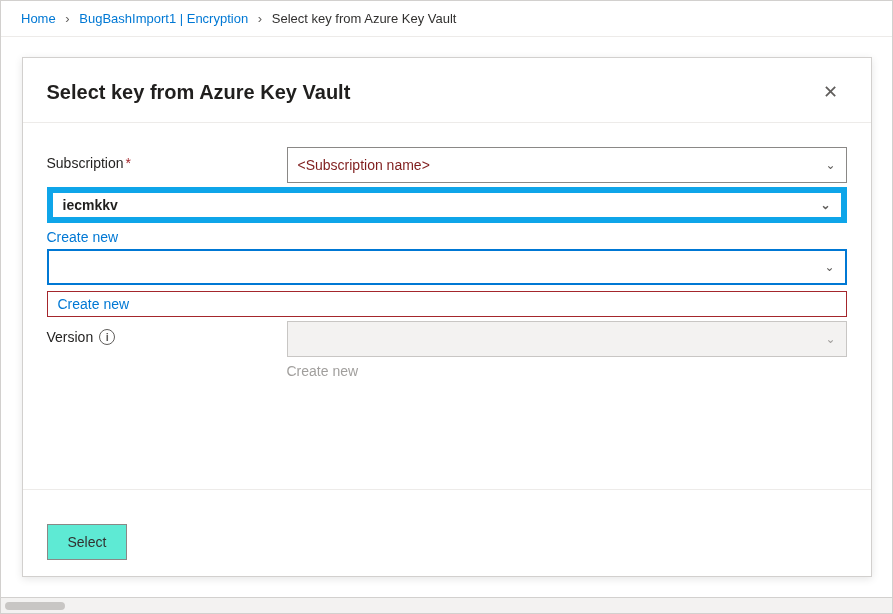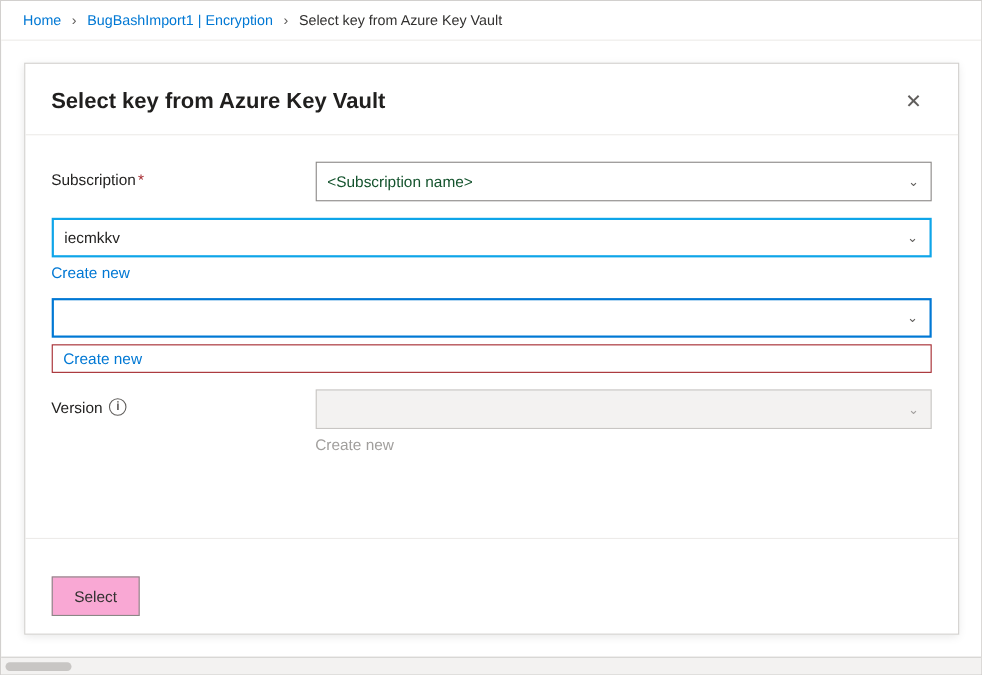--- a/index.html
+++ b/index.html
@@ -82,21 +82,21 @@
     
     .dialog-body {
       padding: 24px 24px 16px 24px;
       flex: 1;
     }
 
     
     .form-row {
       display: flex;
       align-items: flex-start;
-      margin-bottom: 15px;
+      margin-bottom: 4px;
     }
     .form-label {
       width: 240px;
       padding-top: 8px;
       font-size: 14px;
       color: #201f1e;
       font-weight: 400;
       flex-shrink: 0;
     }
     .required-star {
@@ -120,21 +120,22 @@
       justify-content: space-between;
       padding: 0 10px;
       cursor: pointer;
       font-size: 14px;
       color: #201f1e;
     }
     .dropdown.active-blue {
       border: 2px solid #0078d4;
     }
     .dropdown.active-purple {
-      border: 2px solid #0ea5e9;
+      border: 6px solid #0ea5e9;
+      font-weight: bold;
     }
     .dropdown.disabled {
       background: #f3f2f1;
       border-color: #c8c6c4;
       color: #a19f9d;
       cursor: default;
     }
     .dropdown-chevron {
       font-size: 12px;
       color: #605e5c;
@@ -194,21 +195,21 @@
       border: none;
       border-top: 1px solid #edebe9;
       margin: 0;
     }
 
     
     .dialog-footer {
       padding: 16px 24px;
     }
     .btn-select {
-      background: #f9a8d4;
+      background: #5eead4;
       border: 1px solid #8a8886;
       color: #323130;
       padding: 6px 20px;
       font-size: 14px;
       cursor: pointer;
       min-width: 80px;
       height: 36px;
       margin-top: 18px;
     }
 
@@ -249,21 +250,21 @@
     </div>
 
     <div class="dialog-body">
 
       <div class="form-row">
         <div class="form-label">
           <span>Subscription</span><span class="required-star">*</span>
         </div>
         <div class="form-control-group">
           <div class="dropdown">
-            <span style="color:#14532d;">&lt;Subscription name&gt;</span>
+            <span style="color:#7f1d1d;">&lt;Subscription name&gt;</span>
             <span class="dropdown-chevron">⌄</span>
           </div>
         </div>
       </div>
 
       <div class="form-row">
         <div class="form-control-group">
           <div class="dropdown active-purple">
             <span>iecmkkv</span>
             <span class="dropdown-chevron">⌄</span>

